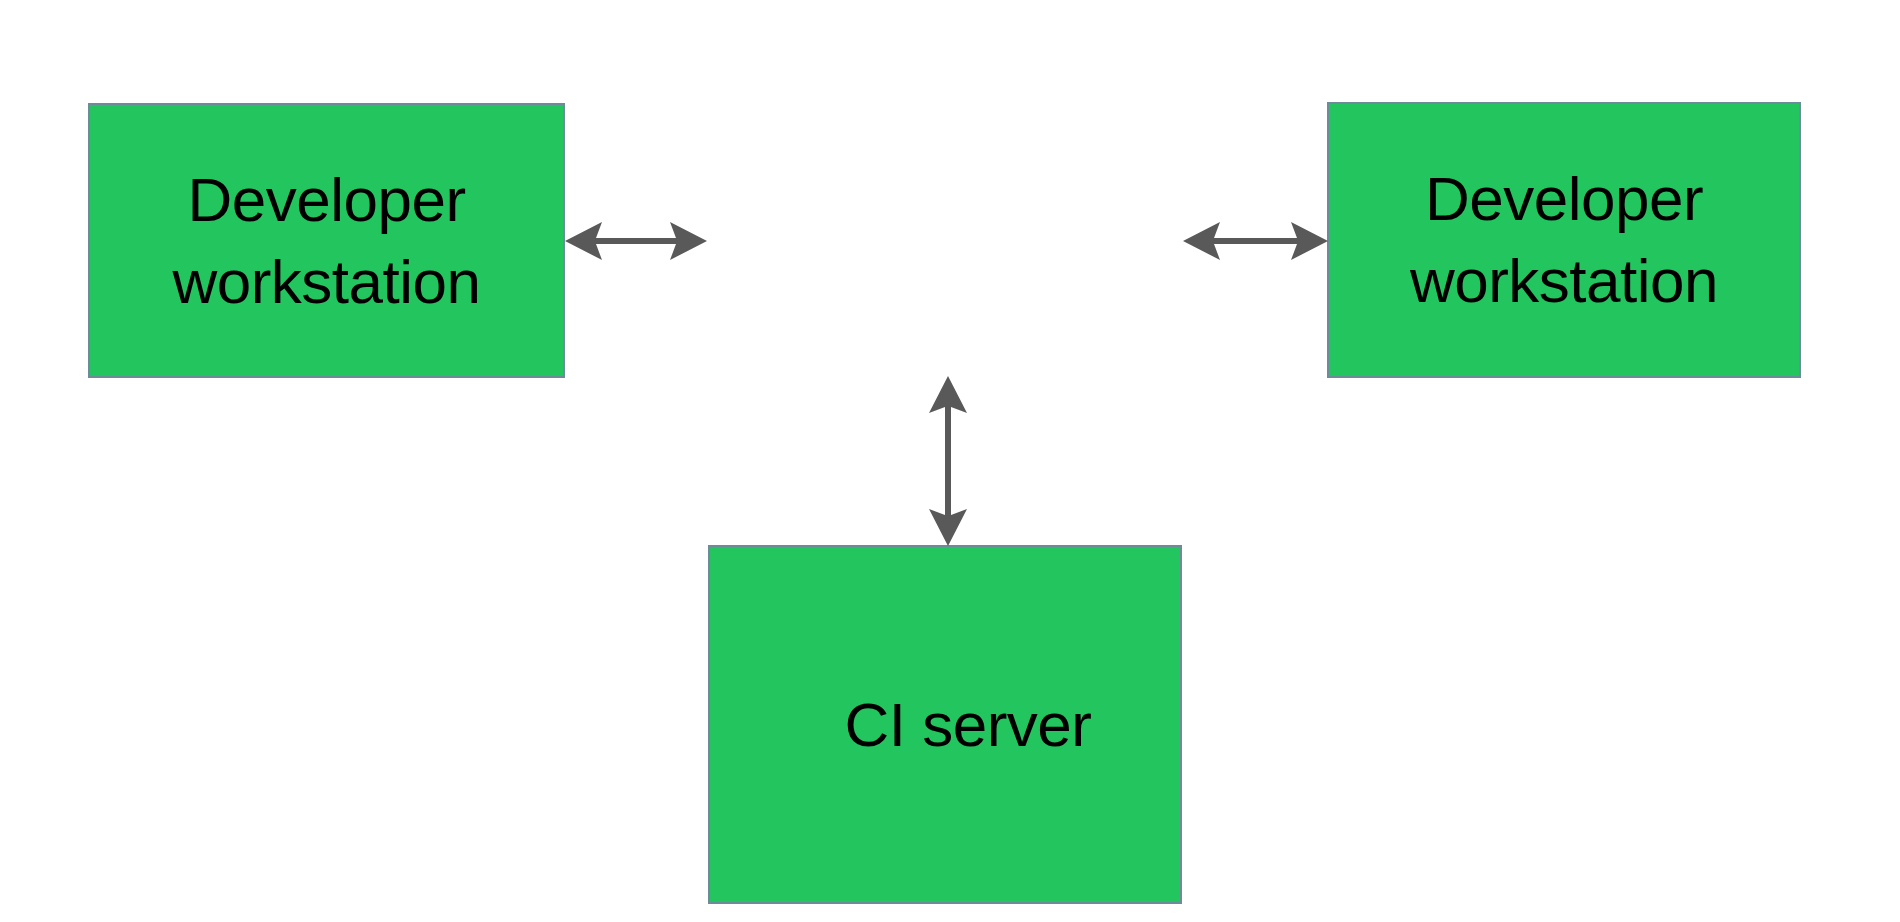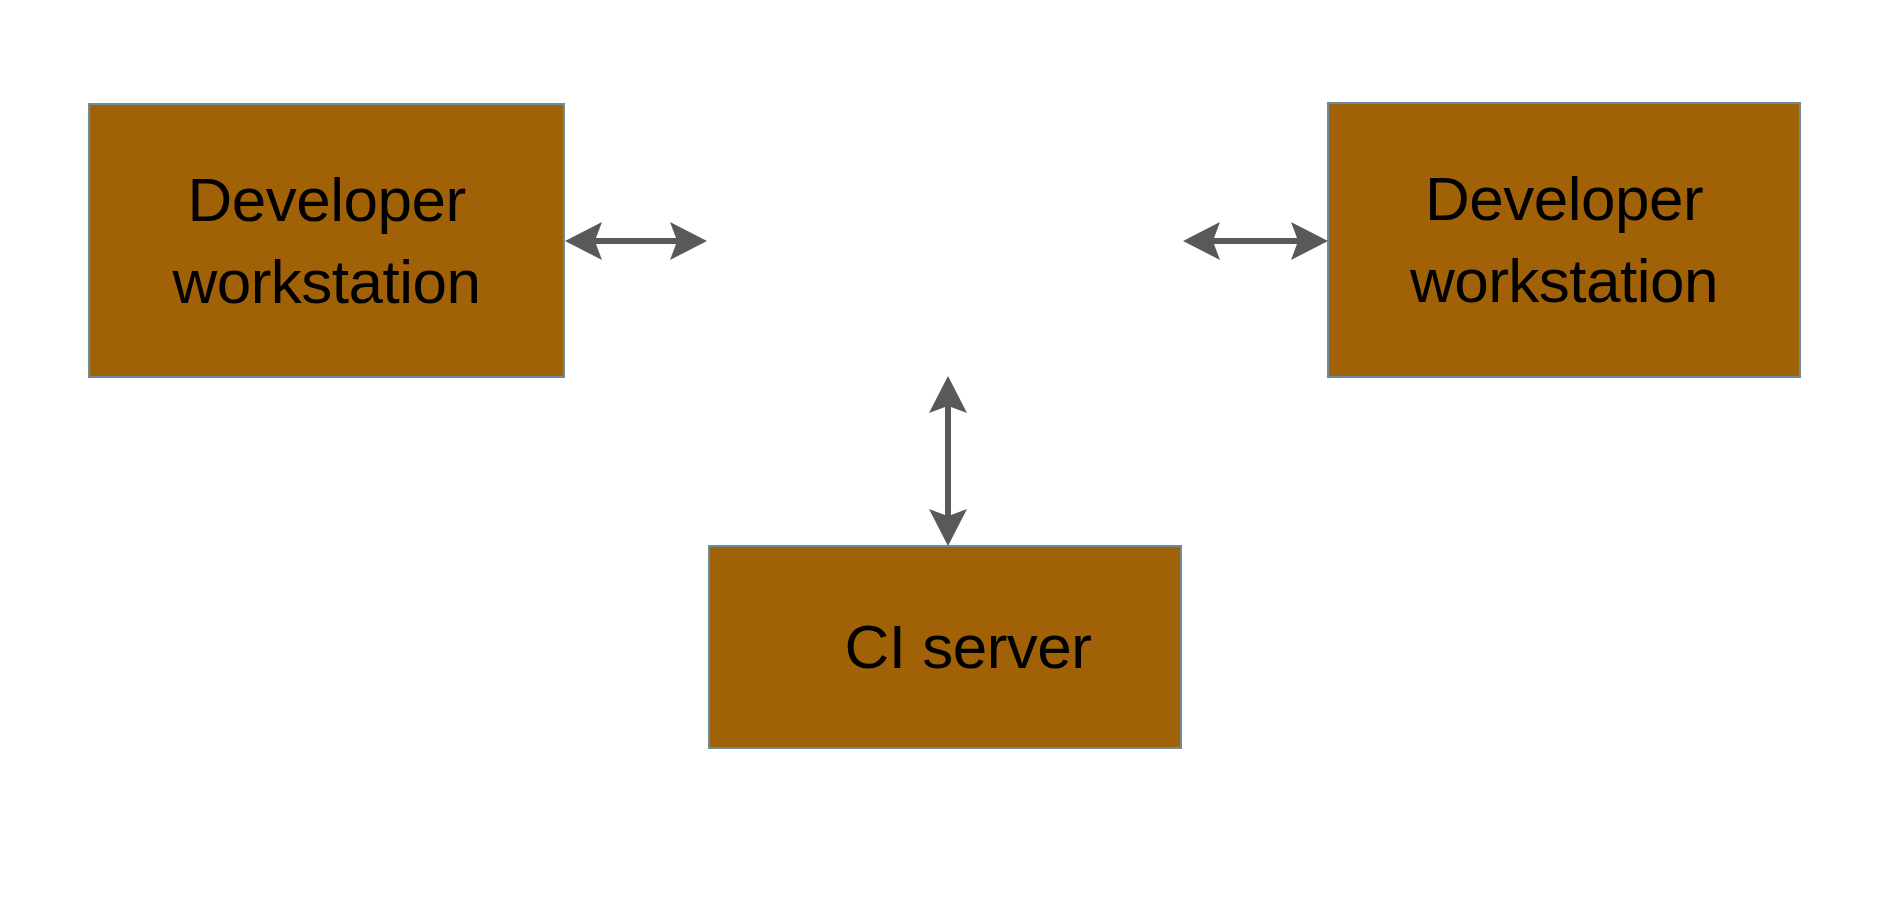--- a/index.html
+++ b/index.html
@@ -14,21 +14,21 @@
   #canvas {
     position: relative;
     width: 1900px;
     height: 922px;
     background: #ffffff;
     overflow: hidden;
   }
   .node {
     position: absolute;
     box-sizing: border-box;
-    background: #a16207;
+    background: #22c55e;
     border: 2px solid #6d8b99;
     display: flex;
     align-items: center;
     justify-content: center;
     text-align: center;
     color: #000000;
     font-family: "Liberation Sans", sans-serif;
     font-size: 62px;
     line-height: 1.32;
     font-weight: 400;
@@ -57,21 +57,21 @@
   #node-dev-right {
     left: 1327px;
     top: 102px;
     width: 474px;
     height: 276px;
   }
   #node-ci-server {
     left: 708px;
     top: 545px;
     width: 474px;
-    height: 204px;
+    height: 359px;
     padding-left: 46px;
   }
   .connector {
     position: absolute;
     overflow: visible;
     pointer-events: none;
   }
   #conn-left {
     left: 560px;
     top: 205px;

